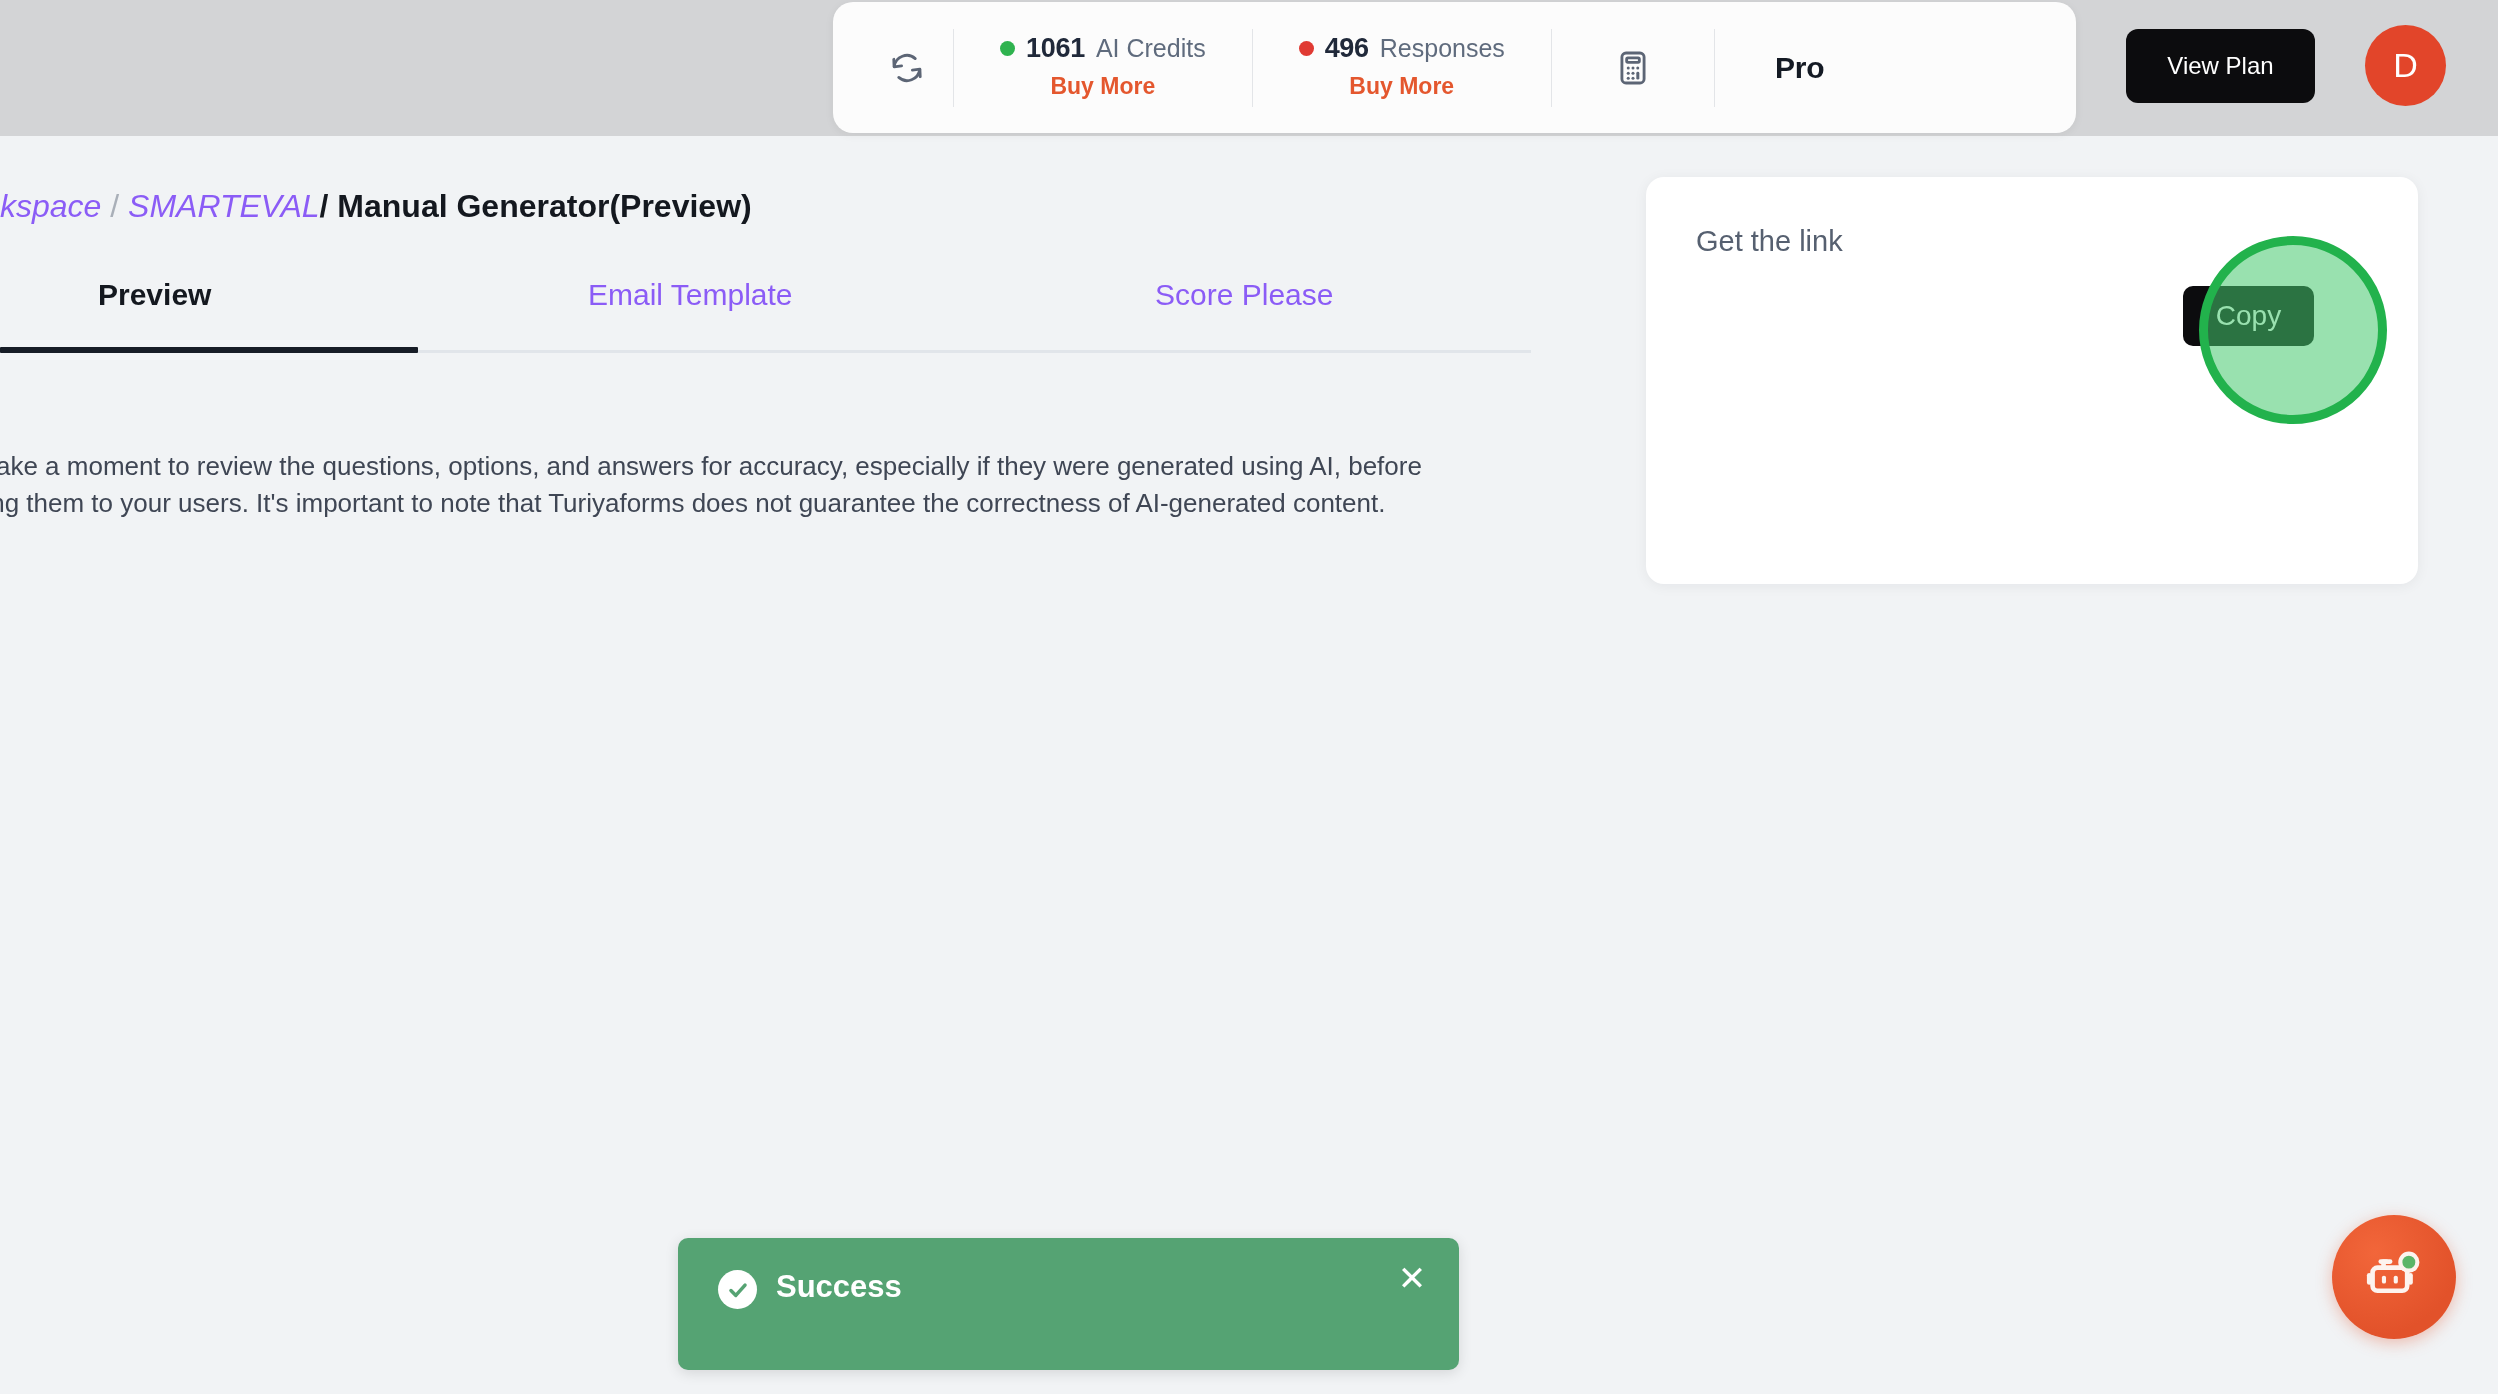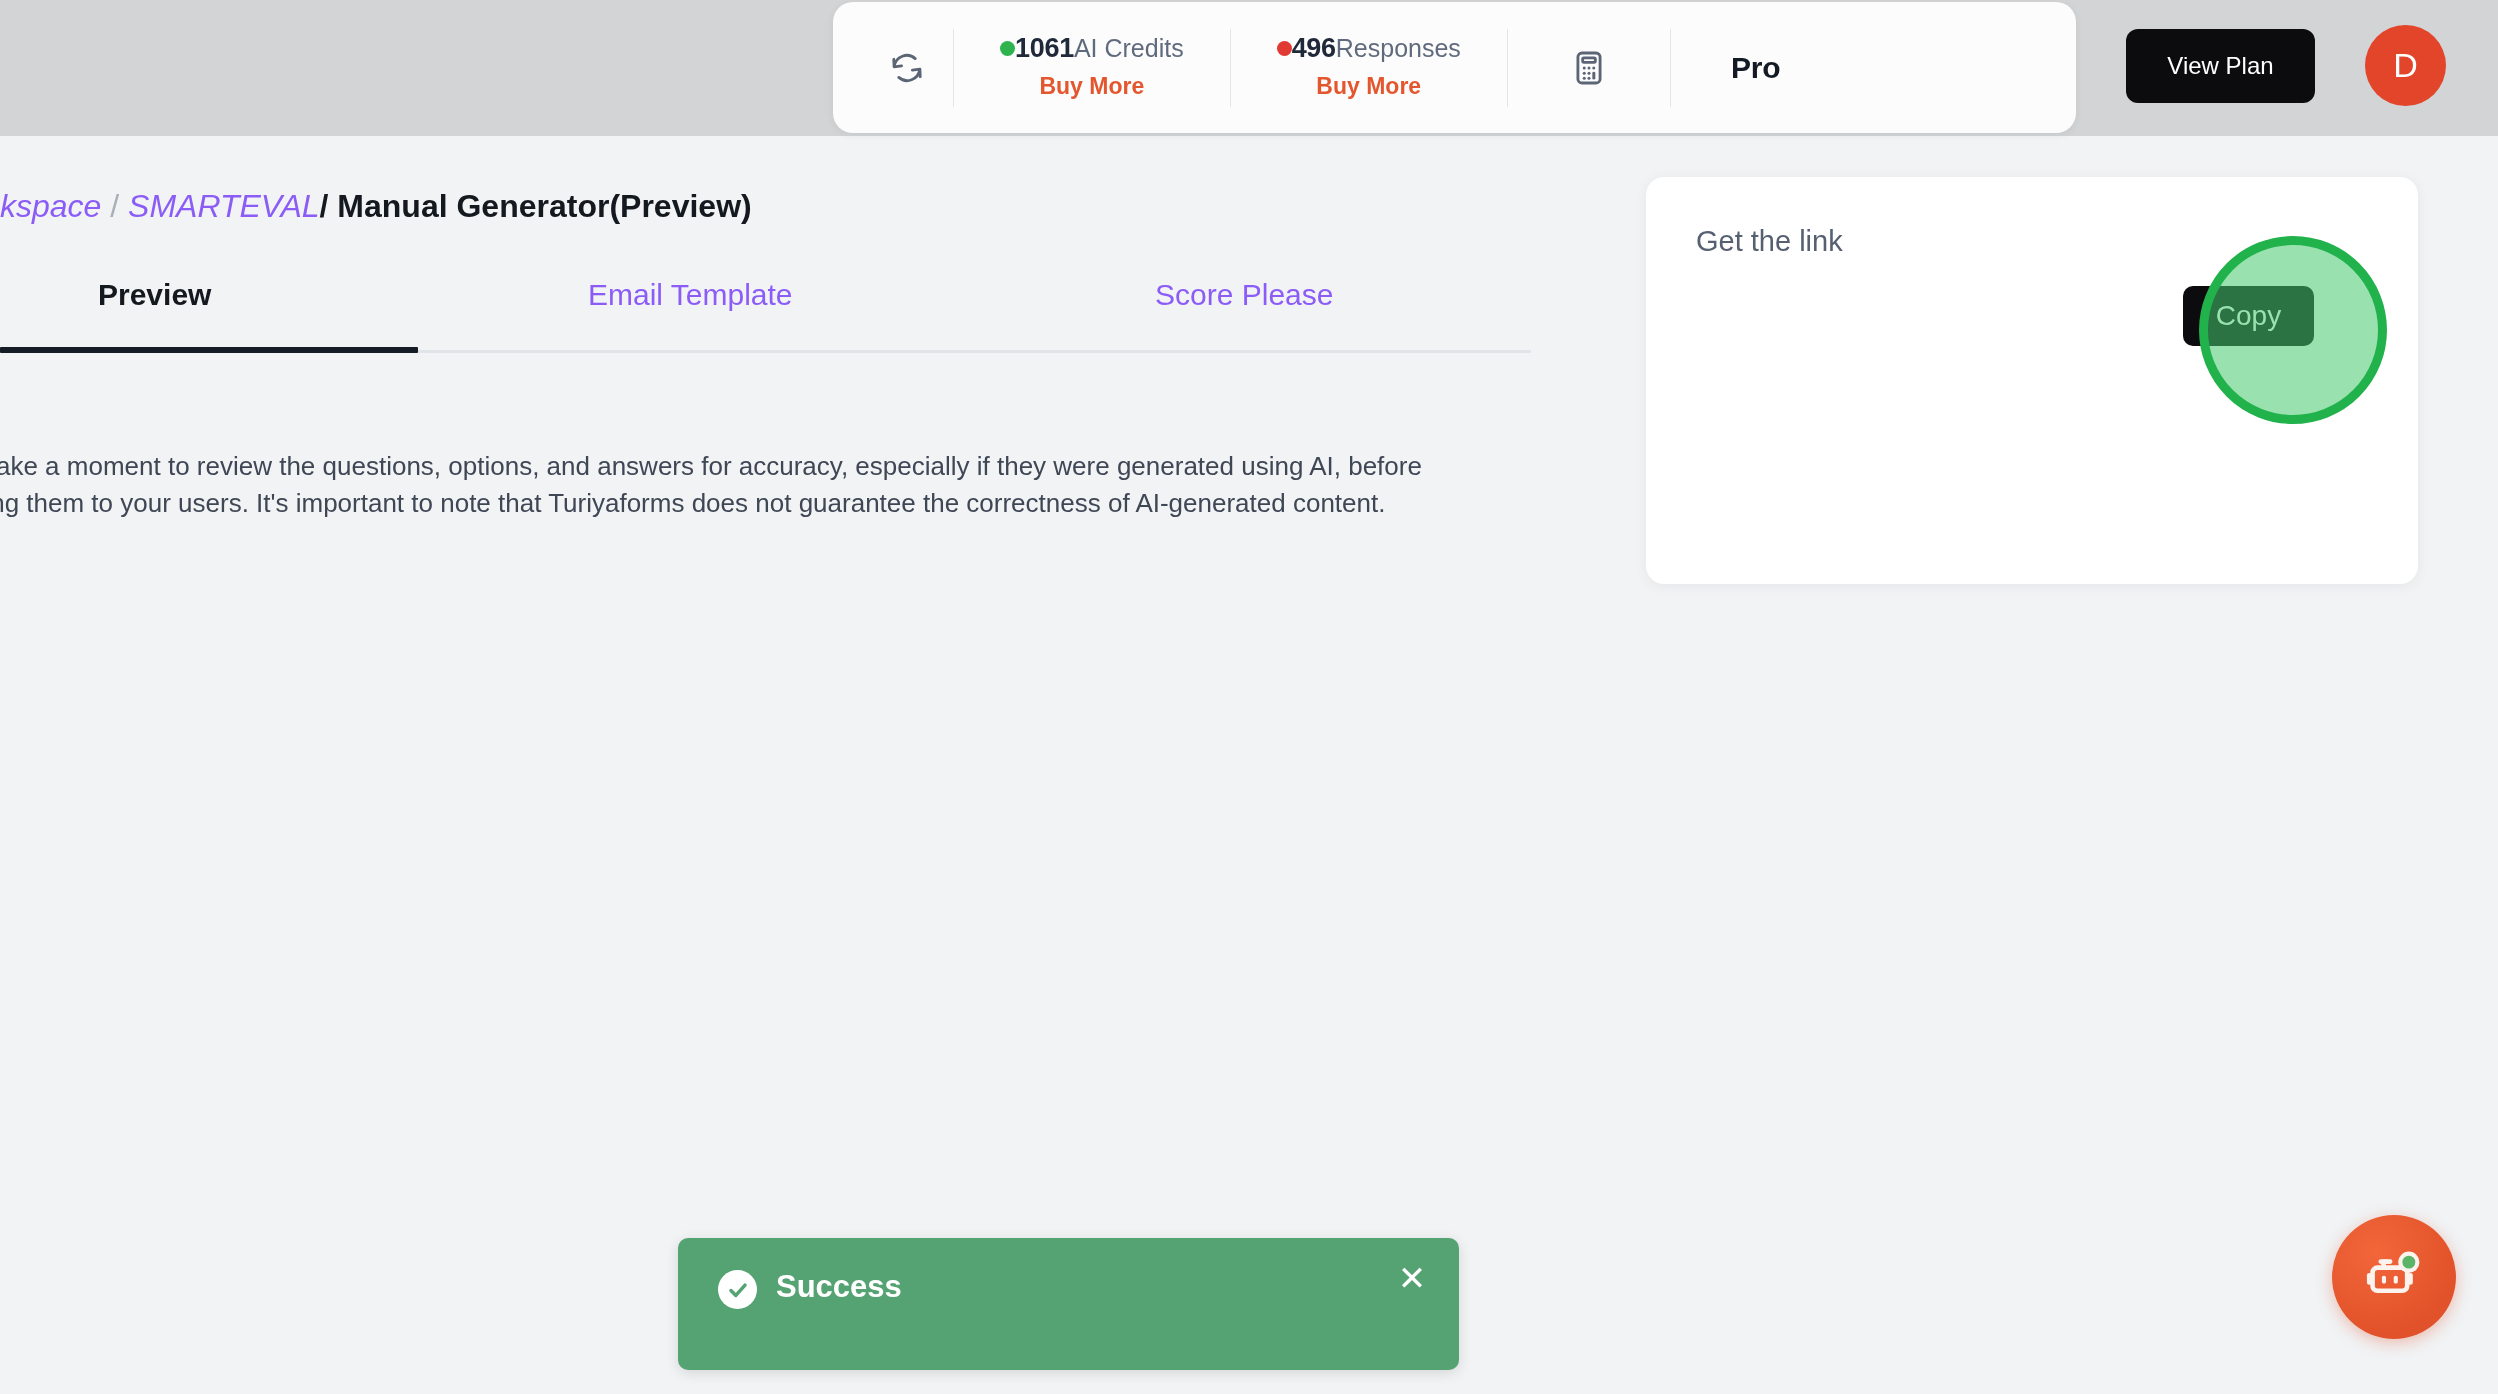--- a/index.html
+++ b/index.html
@@ -58,20 +58,21 @@
 
   .tb-metric {
     flex: 0 0 auto;
     padding: 0 46px;
     text-align: center;
   }
   .tb-metric-top {
     display: flex;
     align-items: center;
     justify-content: center;
+    gap: 11px;
     line-height: 1;
   }
   .tb-dot {
     width: 15px; height: 15px;
     border-radius: 50%;
     display: inline-block;
   }
   .tb-num {
     font-size: 27px;
     font-weight: bold;

